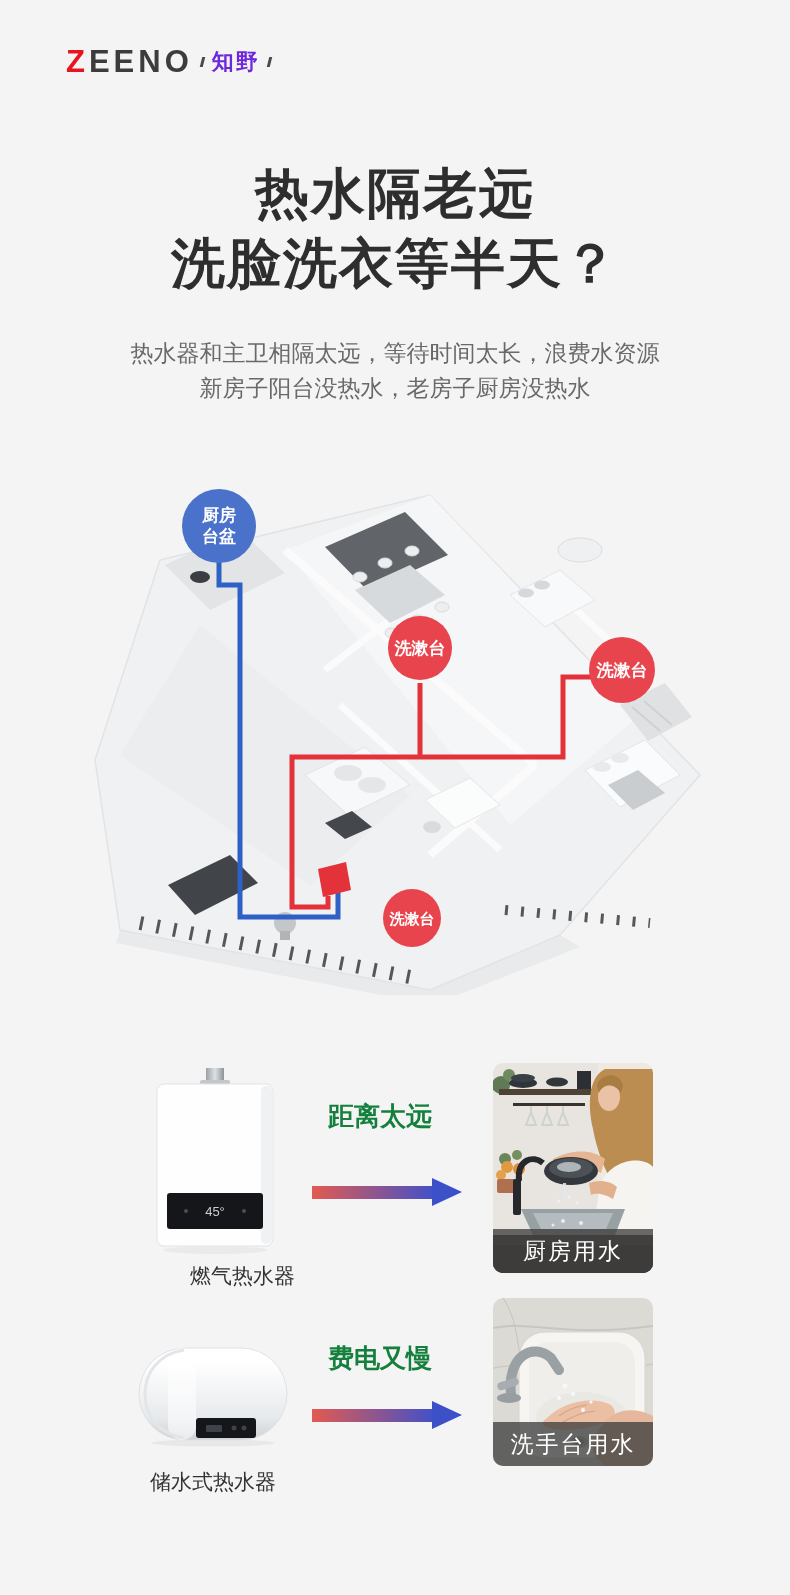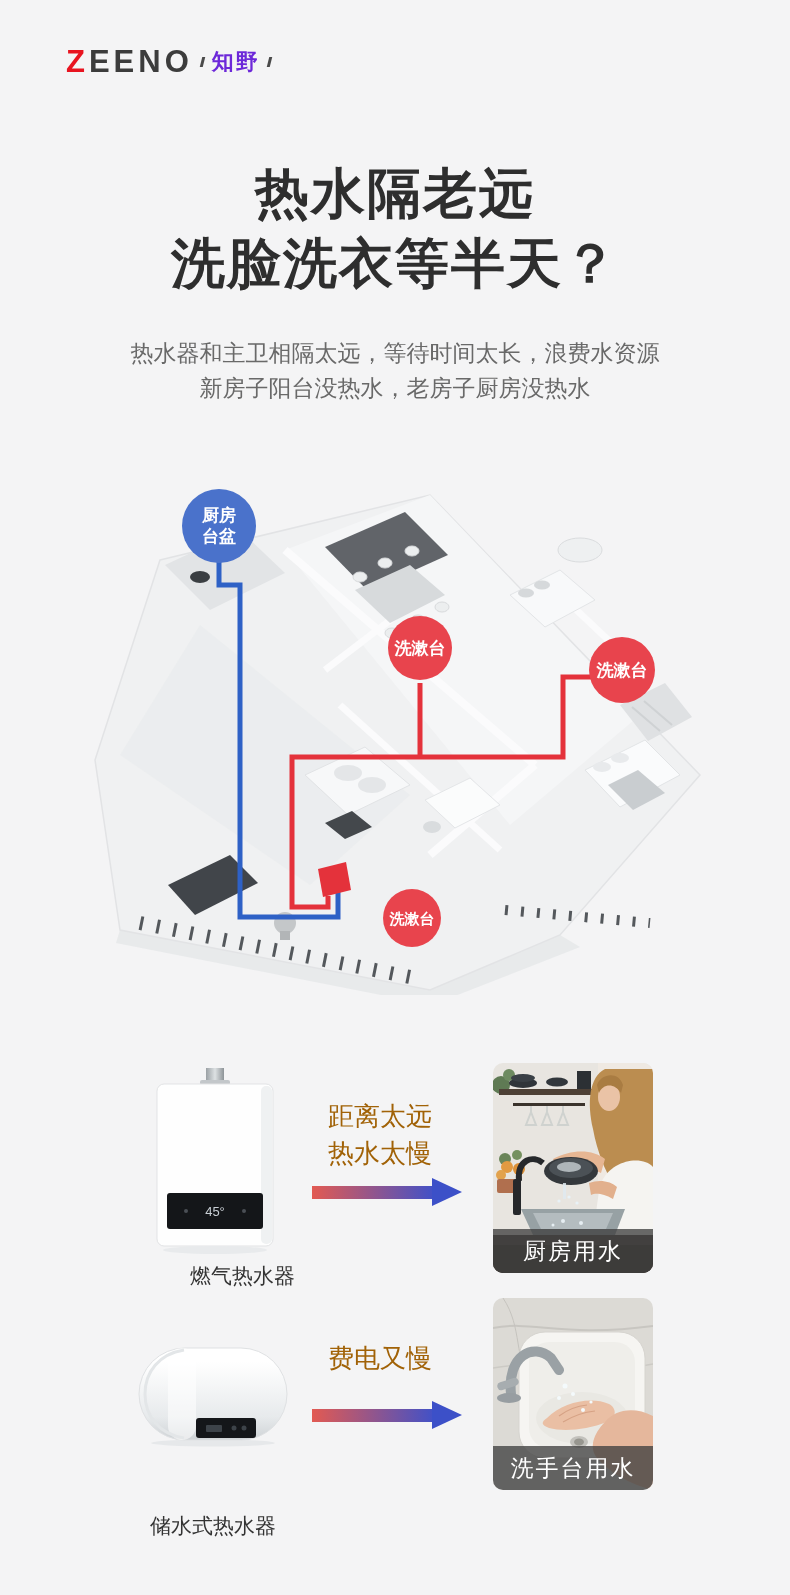--- a/index.html
+++ b/index.html
@@ -20,30 +20,30 @@
   .hero-sub{left:0;top:336px;width:790px;text-align:center;font-size:23px;color:#696969;line-height:1.5;}
 
   
   .floorplan{left:80px;top:455px;width:630px;height:540px;}
 
   
   .heater{left:150px;top:1068px;width:130px;height:190px;}
   .heater2{left:138px;top:1342px;width:150px;height:105px;}
   .prod-label{width:160px;text-align:center;font-size:21px;color:#333;}
   .lab1{left:135px;top:1262px;text-align:right;}
-  .lab2{left:133px;top:1468px;margin-top:44px;}
-  .problem{width:170px;text-align:center;font-size:26px;color:#a16207;line-height:1.42;font-weight:400;}
+  .lab2{left:133px;top:1468px;}
+  .problem{width:170px;text-align:center;font-size:26px;color:#15803d;line-height:1.42;font-weight:700;}
   .prob1{left:295px;top:1098px;}
   .prob2{left:295px;top:1340px;}
   .arrow{width:150px;height:28px;}
   .arr1{left:312px;top:1178px;}
   .arr2{left:312px;top:1401px;}
   .photo{width:160px;border-radius:10px;overflow:hidden;font-family:Liberation Serif, serif;}
   .photo1{left:493px;top:1063px;height:210px;}
-  .photo2{left:493px;top:1298px;height:192px;}
+  .photo2{left:493px;top:1298px;height:168px;}
   .photo svg{display:block;}
   .photo-caption{position:absolute;left:0;right:0;bottom:0;height:44px;background:rgba(64,64,64,0.78);
                  color:#fff;font-size:23px;letter-spacing:2px;display:flex;align-items:center;justify-content:center;}
   .badge-text{fill:#fff;font-weight:600;font-family:"Liberation Sans","DejaVu Sans",sans-serif;}
 </style>
 </head>
 <body>
 
 <div class="page">
 
@@ -163,21 +163,20 @@
     <rect x="17" y="125" width="96" height="36" rx="3" fill="#141619"></rect>
     <text x="65" y="148" text-anchor="middle" font-size="13" fill="#c8ced4">45°</text>
     <circle cx="36" cy="143" r="2" fill="#4a4f55"></circle>
     <circle cx="94" cy="143" r="2" fill="#4a4f55"></circle>
     <ellipse cx="65" cy="182" rx="52" ry="4" fill="#e8eaec"></ellipse>
   </svg>
   <div class="abs prod-label lab1">燃气热水器</div>
 
   <div class="abs problem prob1">
     <div>距离太远</div>
-    <div>热水太慢</div>
   </div>
 
   <svg class="abs arrow arr1" viewBox="0 0 150 28">
     <defs>
       <linearGradient id="arrgrad1" x1="0" y1="0" x2="1" y2="0">
         <stop offset="0" stop-color="#e25a52"></stop>
           <stop offset="1" stop-color="#3f51c9"></stop>
       </linearGradient>
     </defs>
     <rect x="0" y="8" width="124" height="13" fill="url(#arrgrad1)"></rect>

